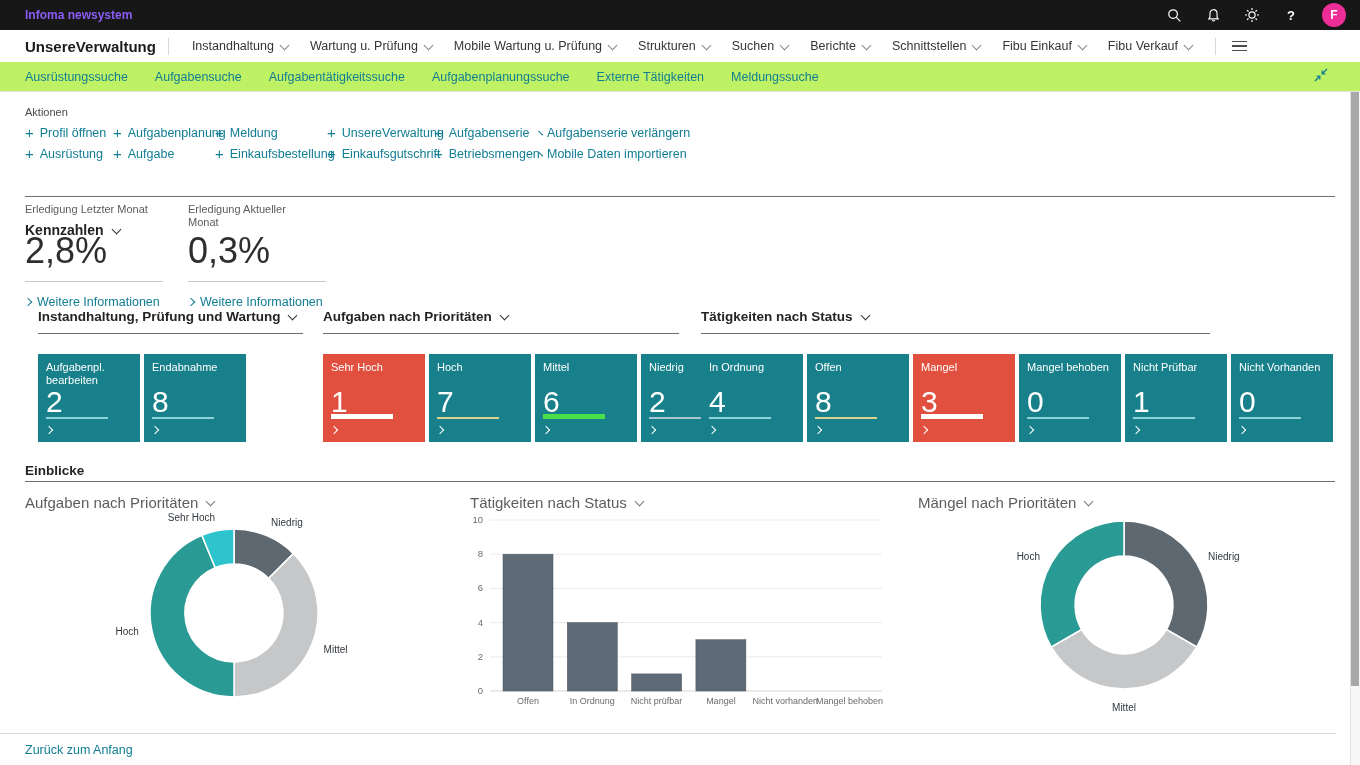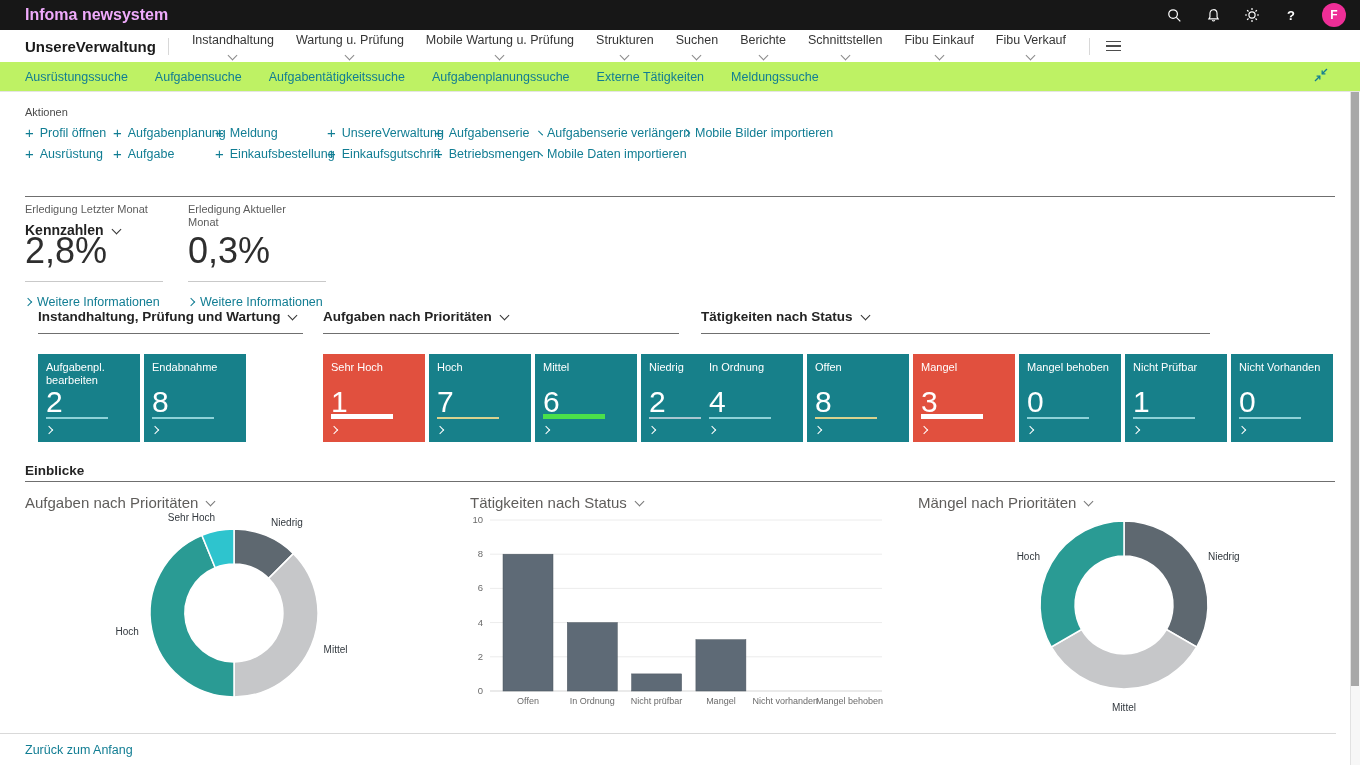--- a/index.html
+++ b/index.html
@@ -1,33 +1,33 @@
 <!DOCTYPE html>
 <html><head>
 <meta charset="utf-8">
 <style>
   html,body{margin:0;padding:0;}
   body{width:1360px;height:765px;position:relative;overflow:hidden;background:#fff;
        font-family:"Liberation Sans",sans-serif;-webkit-font-smoothing:antialiased;}
   
   .topbar{position:absolute;top:0;left:0;width:1360px;height:30px;background:#171717;
           display:flex;align-items:center;box-sizing:border-box;padding:0 14px 0 25px;}
-  .topbar-title{color:#f0abfc;font-size:16px;font-weight:700;}
+  .topbar-title{color:#8b5cf6;font-size:12px;font-weight:700;}
   .topbar-right{margin-left:auto;display:flex;align-items:center;gap:23px;}
   .tb-icon{width:16px;height:16px;display:flex;align-items:center;justify-content:center;cursor:pointer;}
   .help-q{color:#fff;font-size:13px;font-weight:700;}
   .avatar{width:24px;height:24px;border-radius:50%;color:#fff;font-size:12px;font-weight:700;
           display:flex;align-items:center;justify-content:center;cursor:pointer;}
   
   .navrow{position:absolute;top:30px;left:0;width:1360px;height:32px;background:#fff;
           display:flex;align-items:center;box-sizing:border-box;padding-left:25px;}
   .company{font-size:15px;font-weight:700;color:#1b1b1b;white-space:nowrap;}
   .vdiv{width:1px;height:17px;background:#d8d8d8;margin:0 12px;}
   .nav-item{font-size:12.5px;color:#353535;margin:0 11px;display:flex;align-items:center;gap:7px;
-            white-space:nowrap;cursor:pointer;flex-direction:column;}
+            white-space:nowrap;cursor:pointer;}
   .nav-item .chev{border-color:#8a8a8a;}
   .hamburger{display:flex;flex-direction:column;gap:3px;cursor:pointer;padding:4px;}
   .hamburger span{display:block;width:15px;height:1.6px;background:#4d4d4d;}
   
   .linkrow{position:absolute;top:62px;left:0;width:1360px;height:30px;background:#bef264;
            display:flex;align-items:center;gap:27px;box-sizing:border-box;padding-left:25px;
            border-bottom:1px solid #e5e5e5;}
   .subnav-link{color:#117d93;font-size:12.5px;cursor:pointer;white-space:nowrap;}
   .collapse-btn{position:absolute;top:66px;right:30px;cursor:pointer;}
   
@@ -240,26 +240,20 @@
         </div>
       </div>
       <div class="action-col" style="width: 143px;">
         <div class="action-link">
           <span class="chev right small"></span>
           <span>Aufgabenserie verlängern</span>
         </div>
         <div class="action-link">
           <span class="chev right small"></span>
           <span>Mobile Daten importieren</span>
-        </div>
-      </div>
-      <div class="action-col" style="width: 170px;">
-        <div class="action-link">
-          <span class="chev right small"></span>
-          <span>Mobile Bilder importieren</span>
         </div>
       </div>
     </div>
 </div>
 
 <div class="kz-header">
   <span>Kennzahlen</span>
   <span class="chev down dark"></span>
 </div>
 <div class="rule" style="top:196px;left:25px;width:1310px;"></div>

